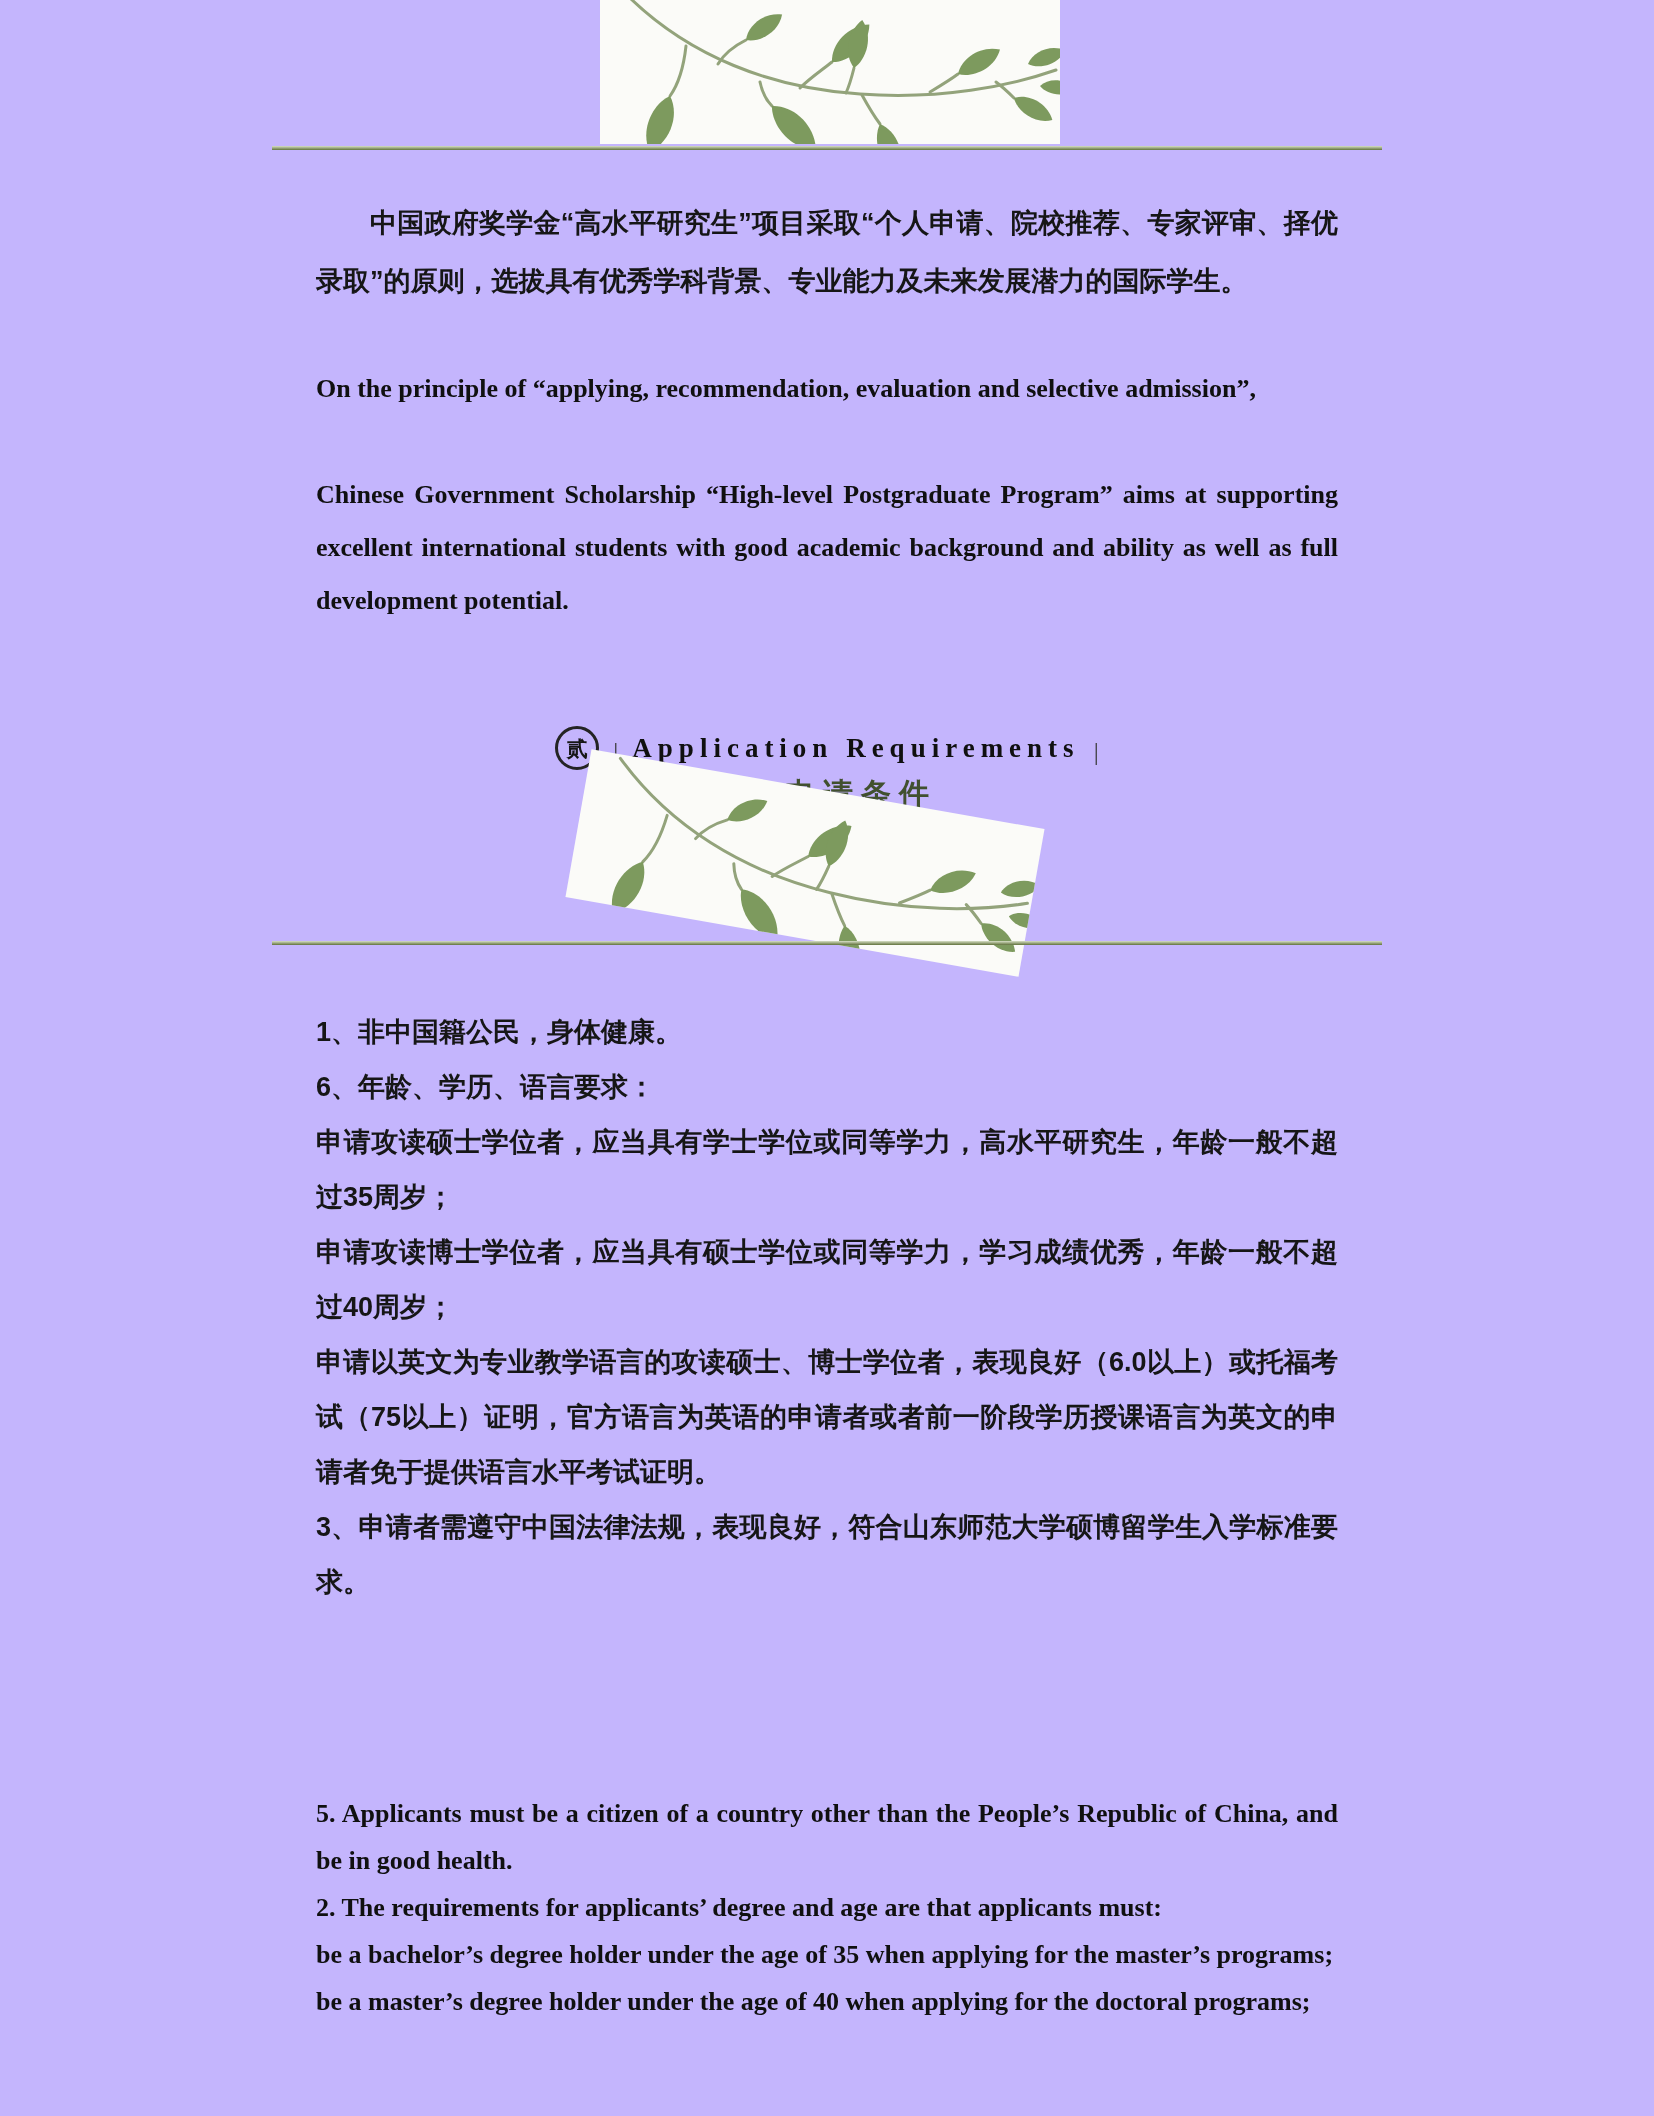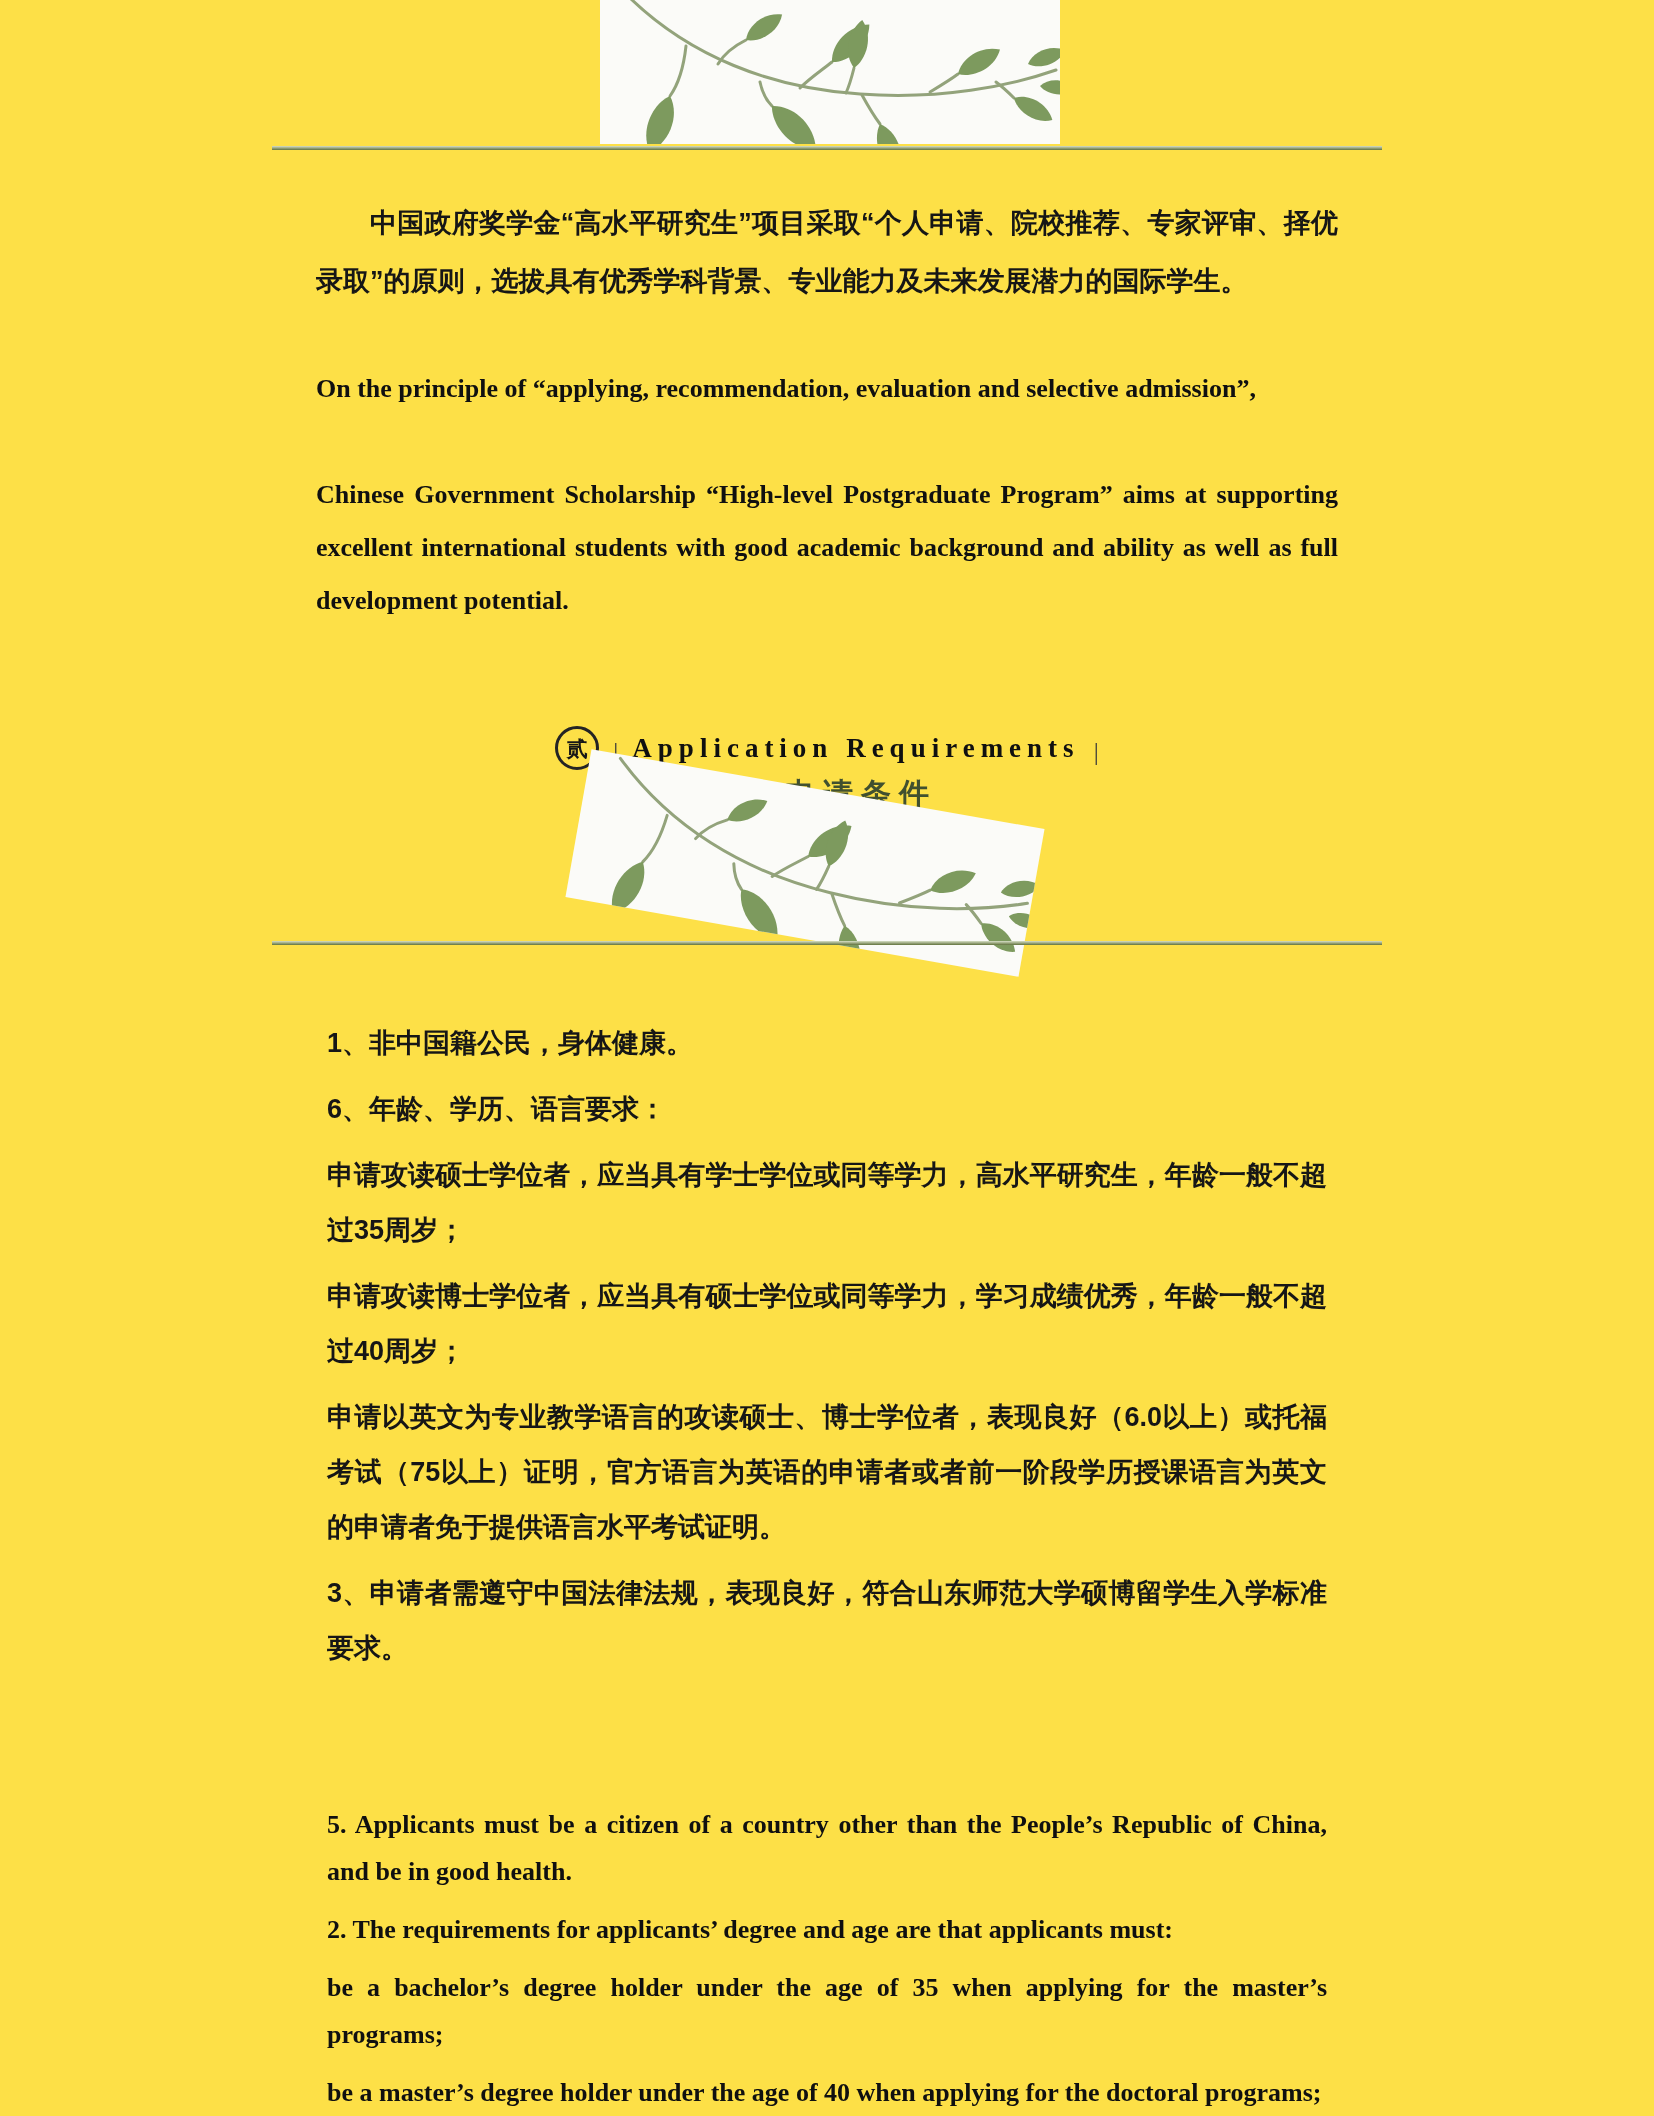--- a/index.html
+++ b/index.html
@@ -1,19 +1,19 @@
 <!DOCTYPE html>
 <html><head>
 <meta charset="utf-8">
 <style>
   html,body{margin:0;padding:0;}
   .page{
     position:relative;
     width:1654px;height:2116px;
-    background:#fde047;
+    background:#c4b5fd;
     overflow:hidden;
   }
   .zh{font-family:"Liberation Sans","DejaVu Sans",sans-serif;font-weight:700;color:#161616;}
   .en{font-family:"Liberation Serif","DejaVu Serif",serif;font-weight:700;color:#101010;}
   .block{position:absolute;left:316px;width:1022px;margin:0;}
   .intro-zh{top:194px;font-size:27px;line-height:58px;text-align:justify;text-indent:54px;}
   .intro-en{font-size:26px;line-height:53px;text-align:justify;}
   #intro-en-1{top:362px;}
   #intro-en-2{top:468px;}
   .divider{position:absolute;left:272px;width:1110px;height:4px;
@@ -34,21 +34,21 @@
     font-size:21px;line-height:1;flex:0 0 auto;
   }
   .sec-bar{font-size:25px;font-weight:400;color:#3a3a3a;transform:translateY(4px);}
   .sec-en{font-size:27px;letter-spacing:6px;text-align:center;}
   .sec-zh{
     position:absolute;top:774px;left:calc(50% + 34px);transform:translateX(-50%);
     font-size:30px;letter-spacing:8px;white-space:nowrap;
   }
   .req-zh-block{top:1005px;font-size:27px;line-height:55px;text-align:justify;}
   .req-en-block{top:1790px;font-size:26px;line-height:47px;text-align:justify;}
-  .req-zh-block p,.req-en-block p{margin:11px;padding:0;}
+  .req-zh-block p,.req-en-block p{margin:0;padding:0;}
 </style>
 </head>
 <body>
 
 <svg width="0" height="0" style="position:absolute" aria-hidden="true">
   <defs>
     <path id="leafShape" d="M0,0 C9,-12 30,-15 44,-4 C32,10 10,9 0,0 Z"></path>
     <g id="branchArt">
       <g fill="none" stroke="#93a37b" stroke-width="3" stroke-linecap="round">
         <path d="M30,4 C90,62 170,94 260,100 C340,106 410,92 456,76"></path>

